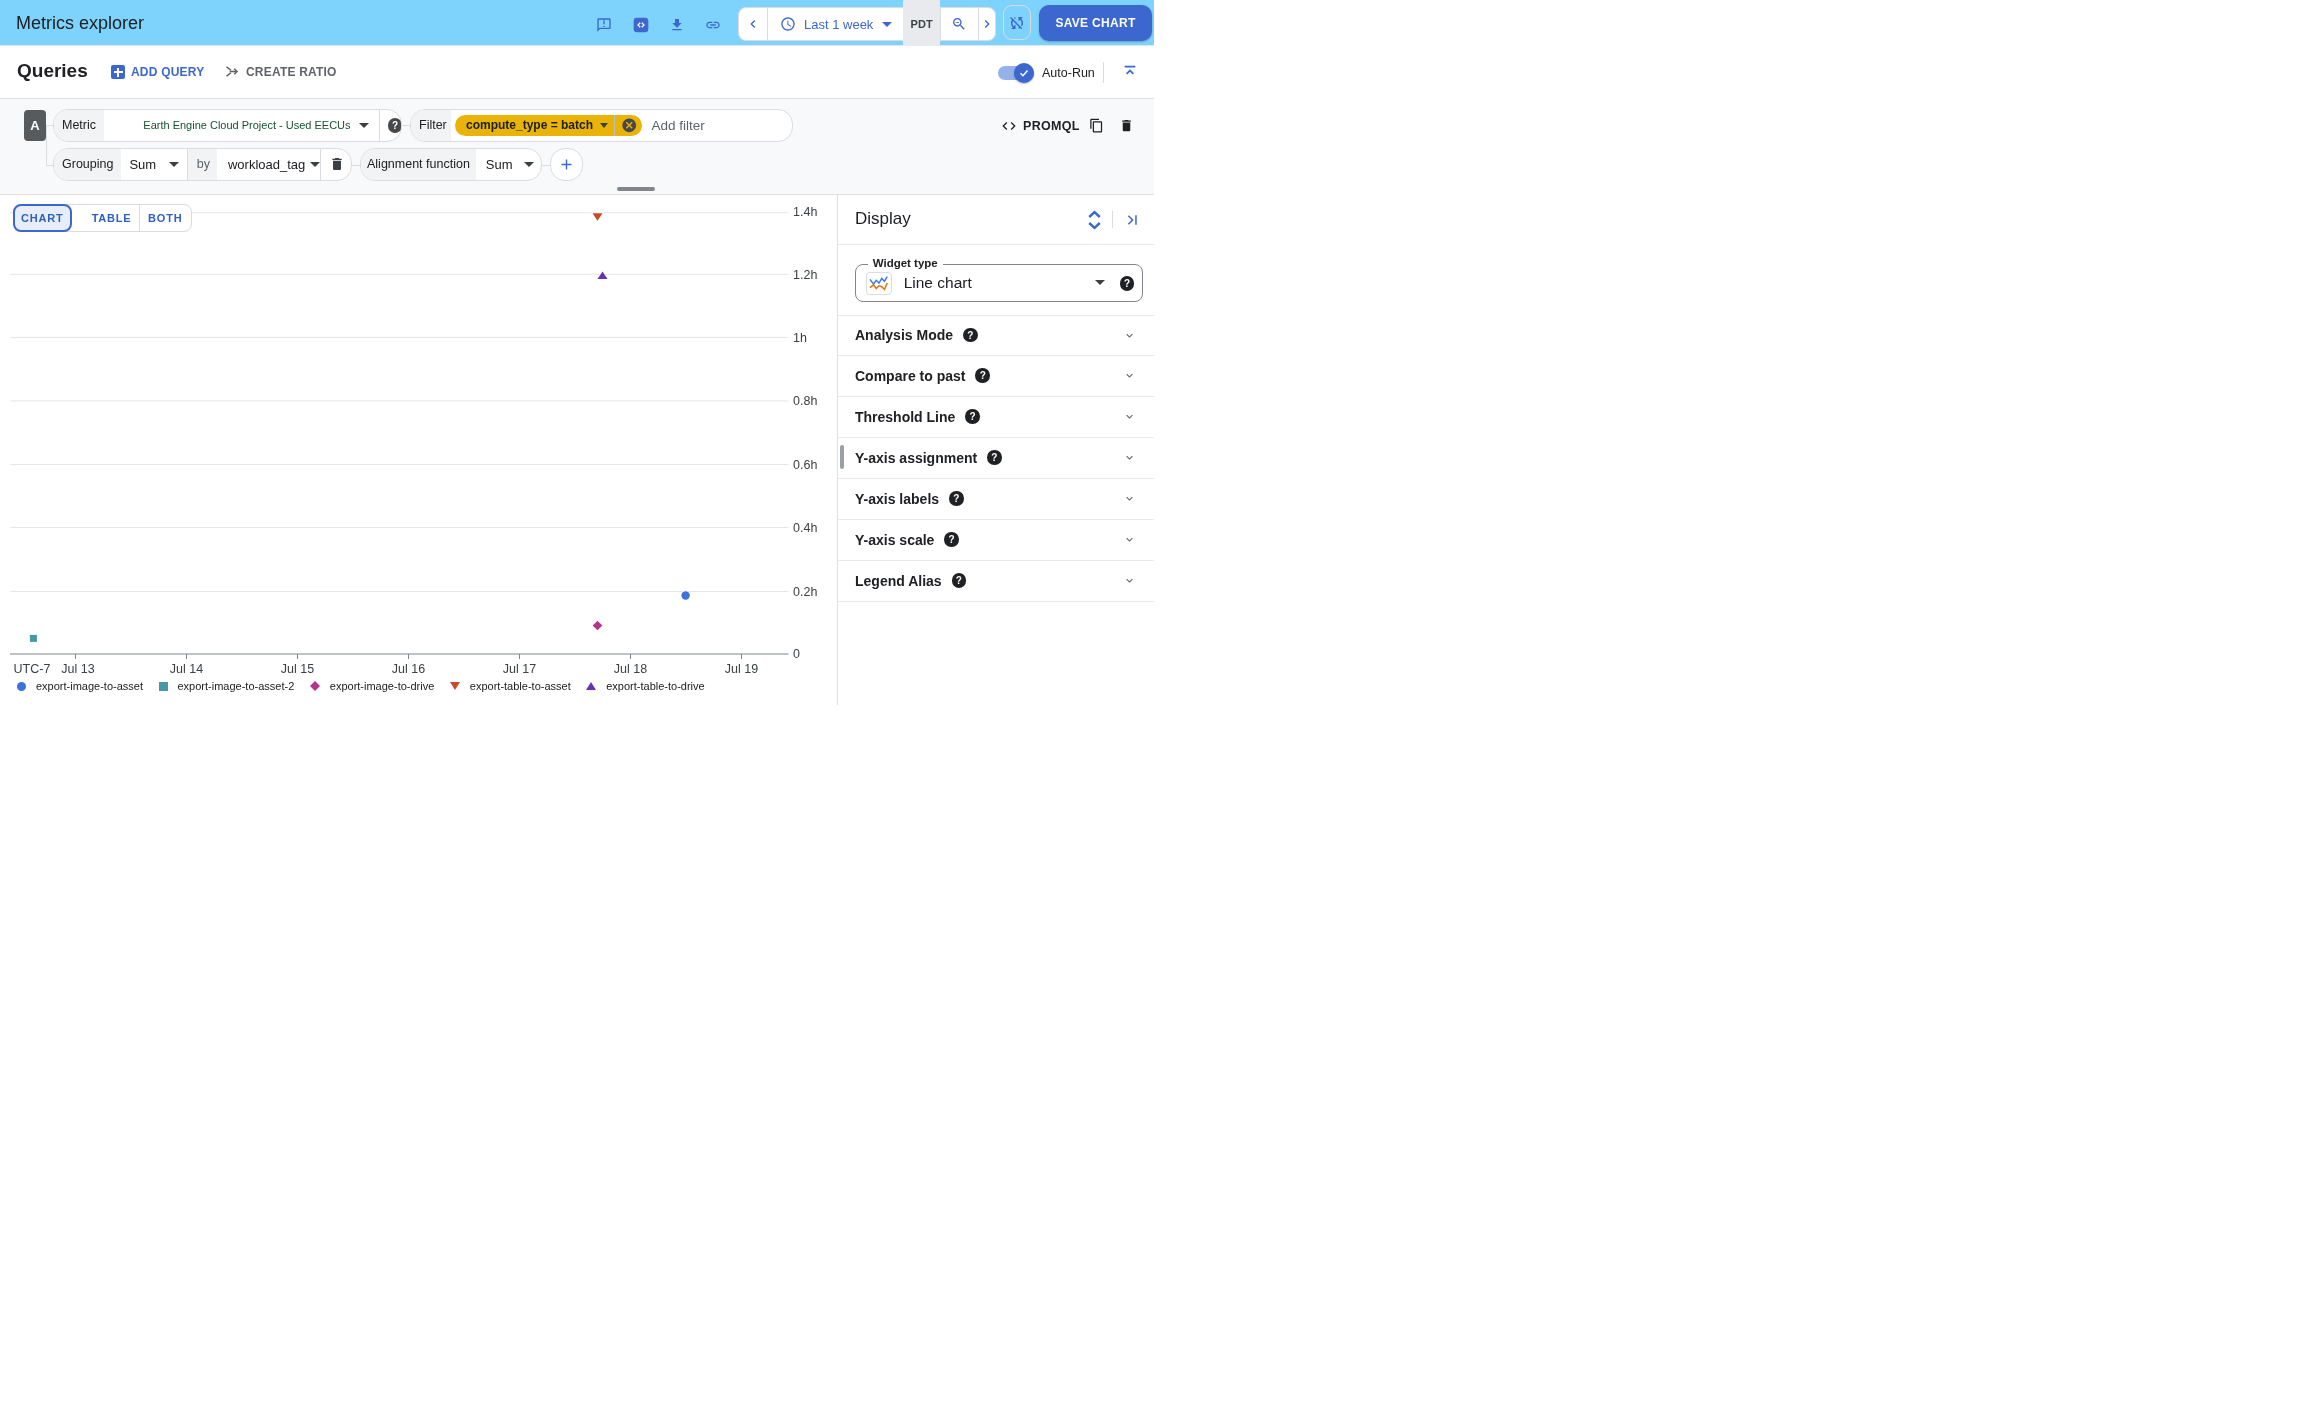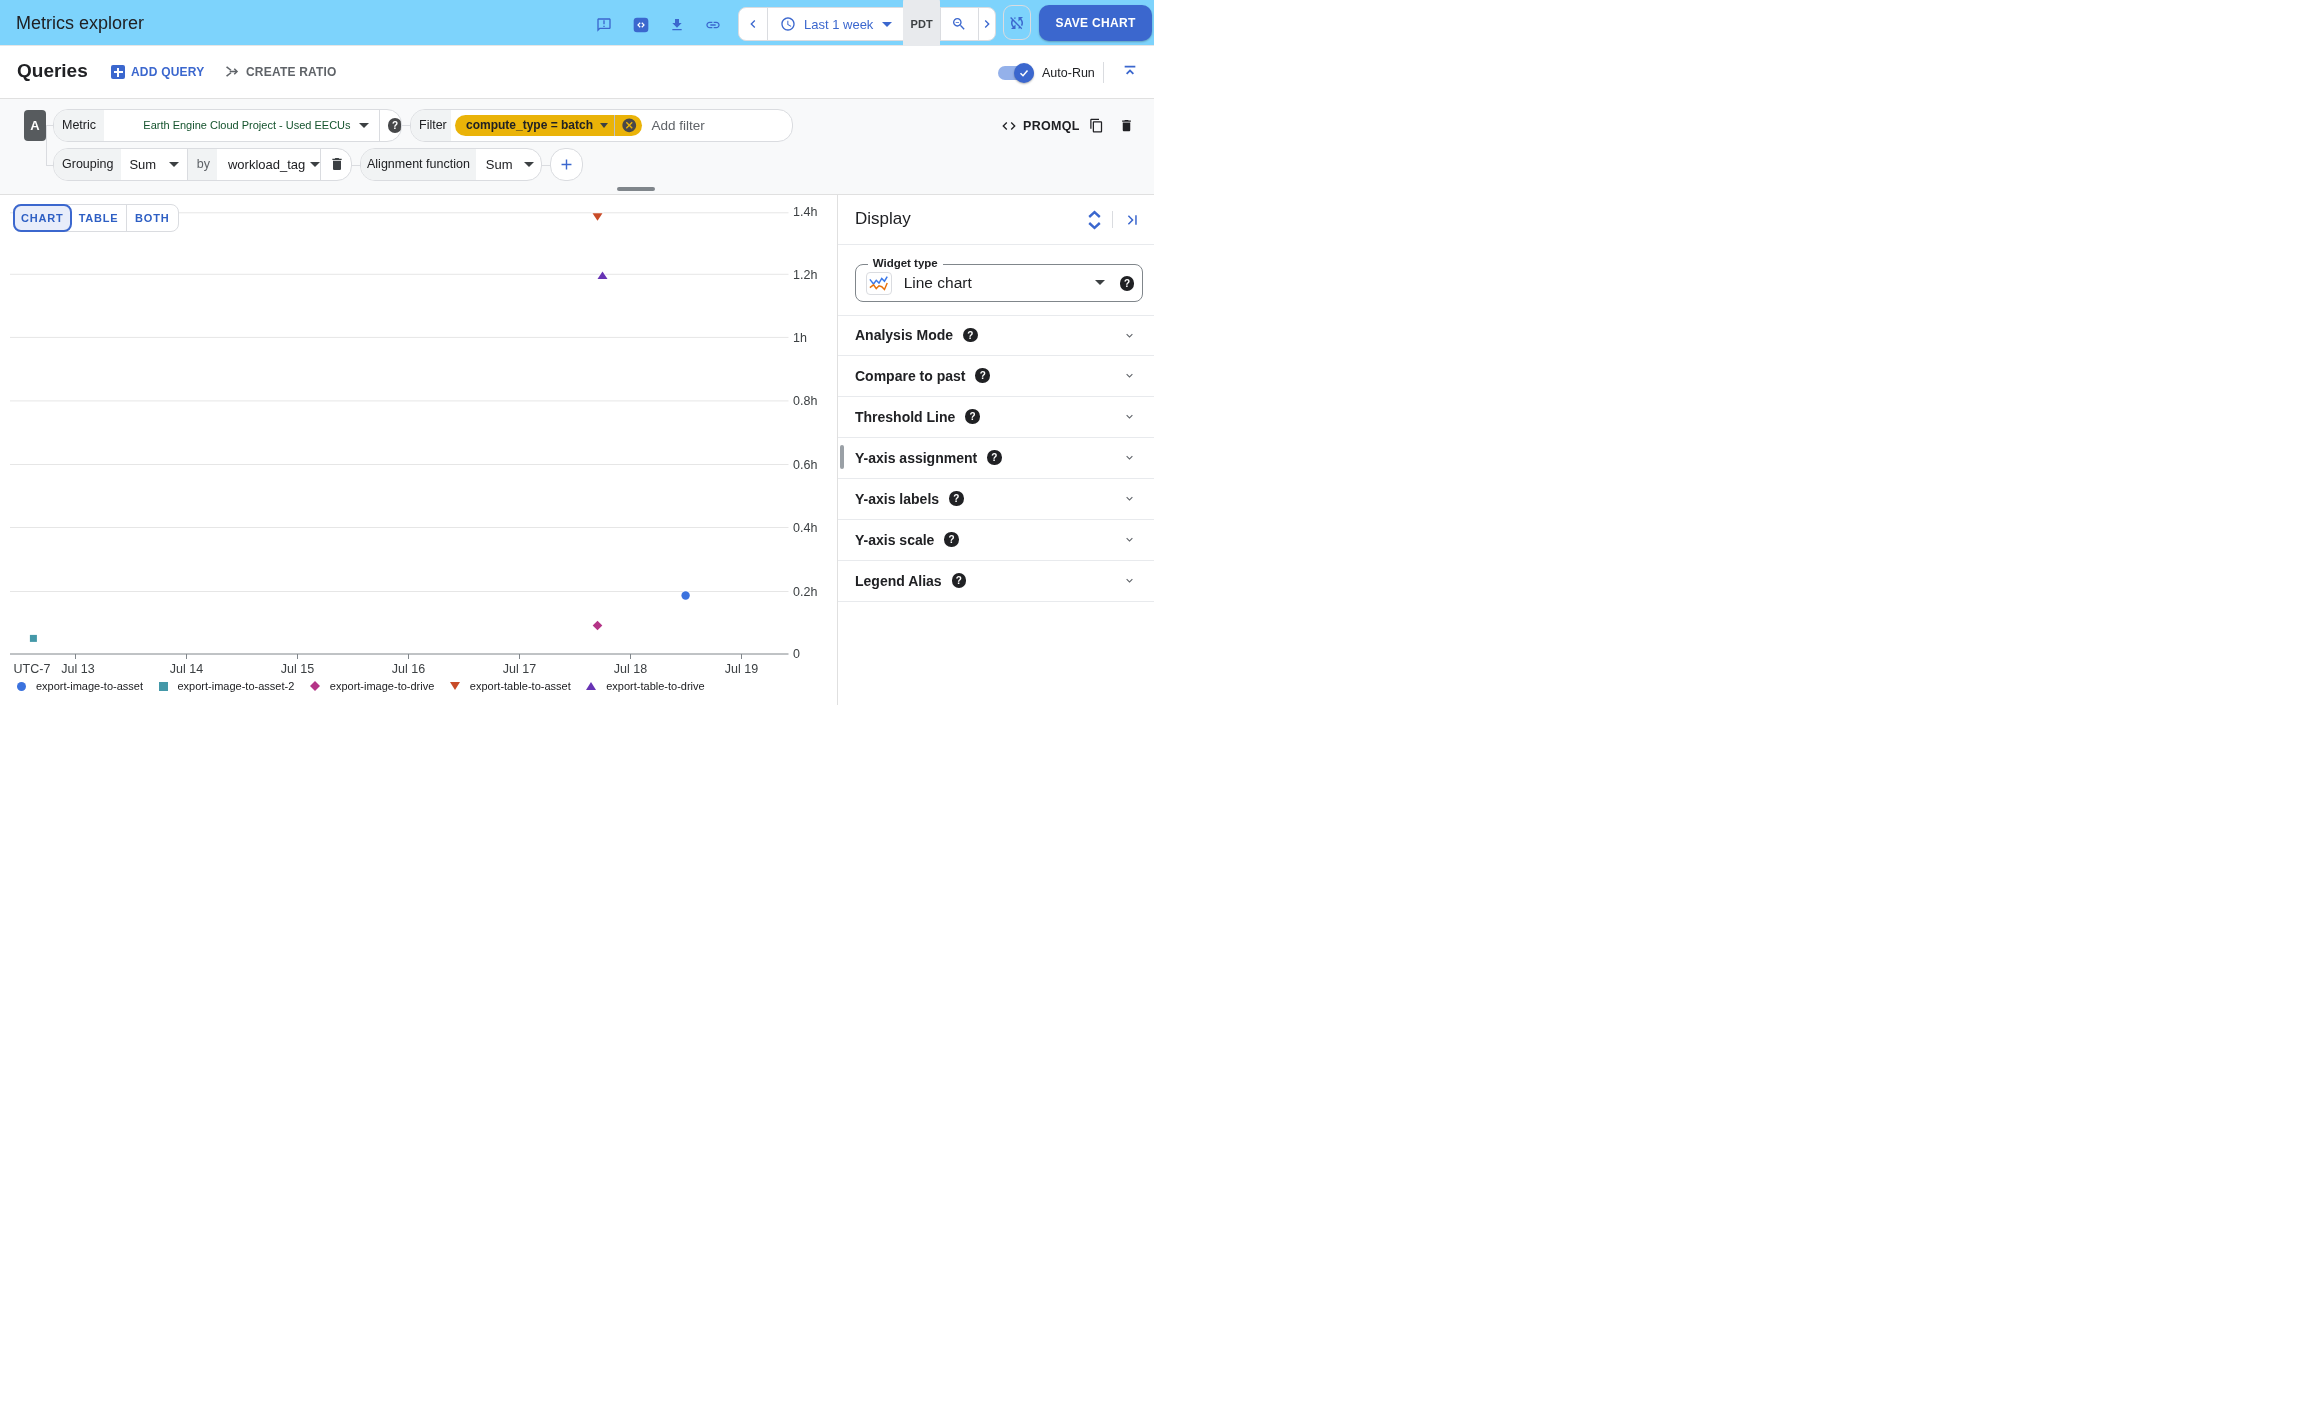--- a/index.html
+++ b/index.html
@@ -58,21 +58,21 @@
 
 
 .main { position:absolute; left:0; top:195px; width:1154px; height:510px; background:#fff; }
 .panel { position:absolute; left:837px; top:0; width:317px; height:510px; border-left:1px solid #e0e0e0; background:#fff; }
 
 .tabs { position:absolute; left:13px; top:9px; height:28px; display:flex; background:#fff;
   border:1px solid #dadce0; border-radius:8px; }
 .tab { display:flex; align-items:center; justify-content:center; font-size:11px; font-weight:700;
   letter-spacing:.8px; color:#2e5fc4; border-right:1px solid #dadce0; }
 .tab:last-child { border-right:none; }
-.tab.sel { background:#e8edfa; border:2px solid #3b67ce; border-radius:8px; margin:-1px 0 -1px -1px; }
+.tab.sel { background:#e8edfa; border:2px solid #3b67ce; border-radius:8px; margin:-1px 13px -1px -1px; }
 
 .legend { position:absolute; left:17px; top:485px; display:flex; align-items:center; font-size:11px; color:#202124; }
 .legend .it { display:flex; align-items:center; margin-right:15.5px; }
 .legend .mk { margin-right:10px; }
 
 
 .ptitle { position:absolute; left:17px; top:14px; font-size:17px; color:#202124; }
 .prow { position:absolute; left:0; width:100%; height:41px; border-bottom:1px solid #e8eaed;
   display:flex; align-items:center; padding-left:17px; font-size:14px; font-weight:700; color:#202124; }
 .qm { display:inline-flex; flex:none; width:14.5px; height:14.5px; border-radius:50%; background:#202124; color:#fff;

